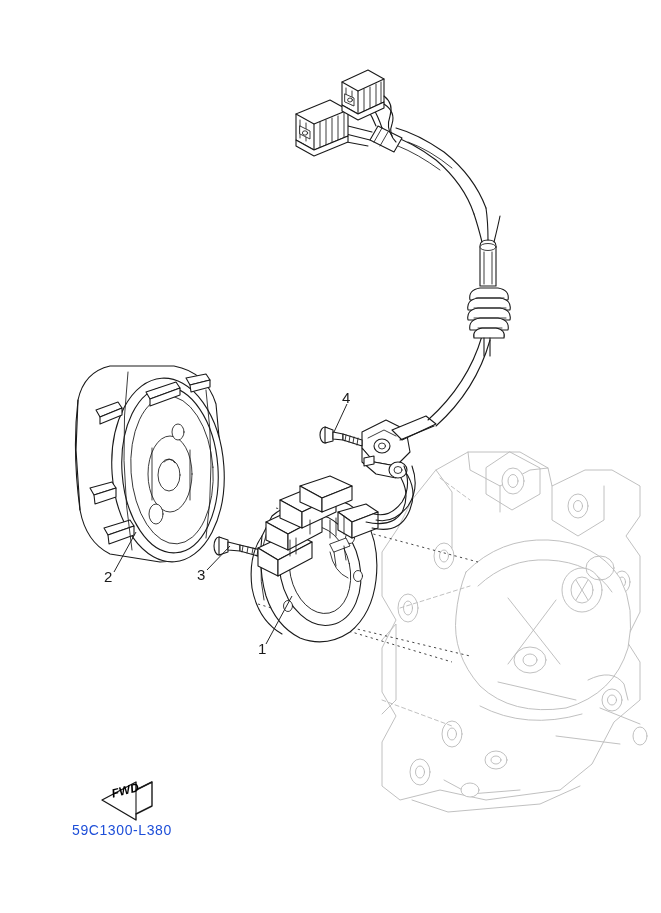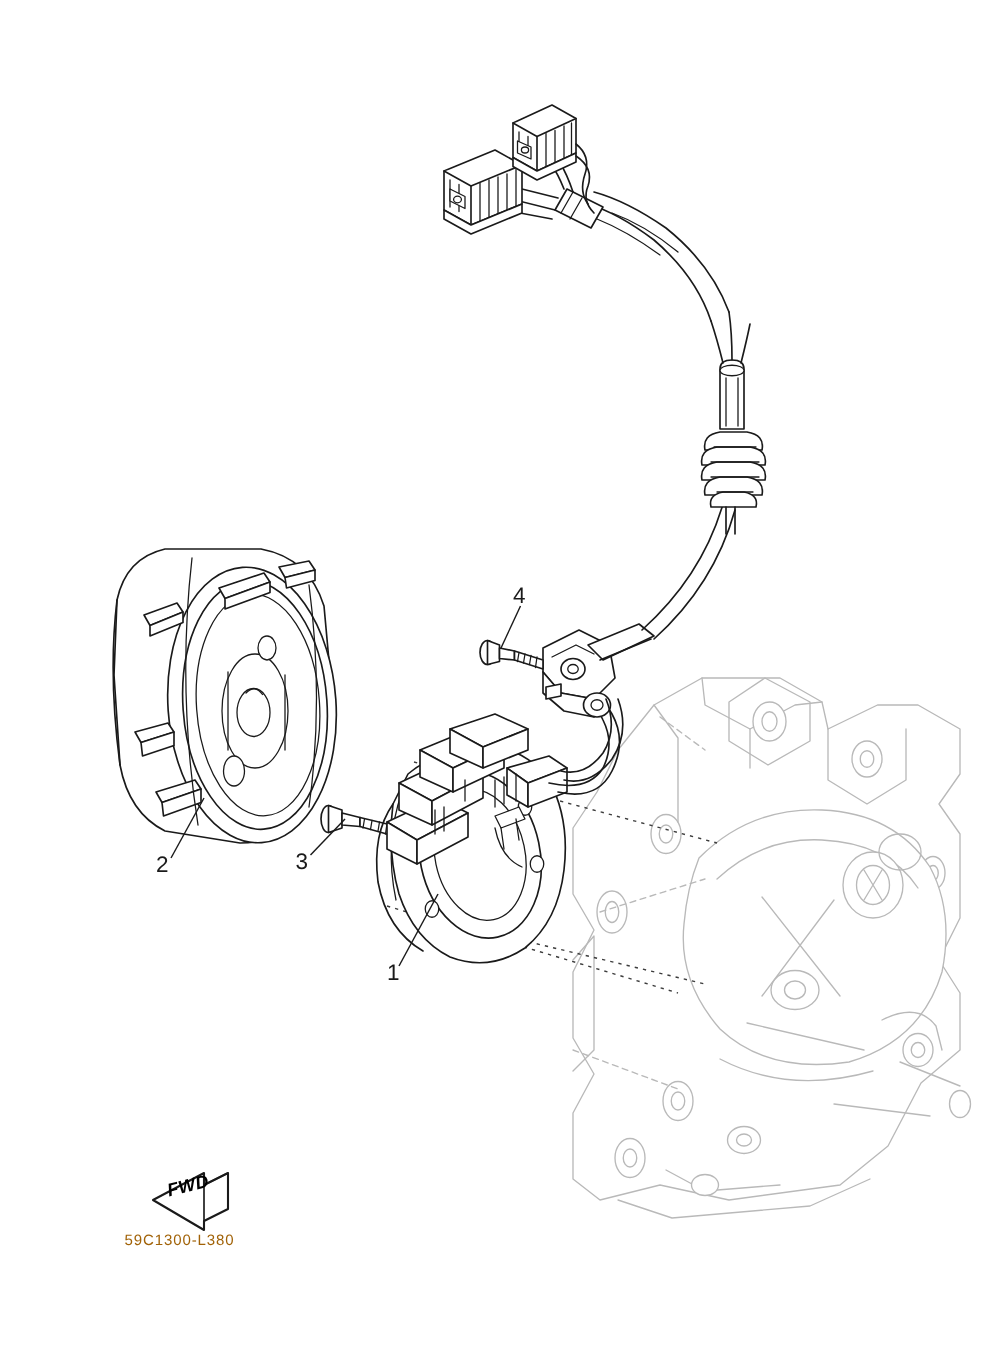--- a/index.html
+++ b/index.html
@@ -29,25 +29,24 @@
     font-size: 15px;
     color: #1a1a1a;
     line-height: 1;
     letter-spacing: 0px;
   }
   #part-number-label {
     position: absolute;
     left: 72px;
     top: 822px;
     font-family: "Liberation Sans", sans-serif;
-    font-size: 10px;
+    font-size: 14px;
     letter-spacing: 0.6px;
-    color: #a16207;
+    color: #1d4ed8;
     white-space: nowrap;
-    margin-left: 11px;
   }
   #fwd-text {
     position: absolute;
     left: 110px;
     top: 787px;
     font-family: "Liberation Sans", sans-serif;
     font-size: 12px;
     font-weight: bold;
     font-style: italic;
     color: #000000;

